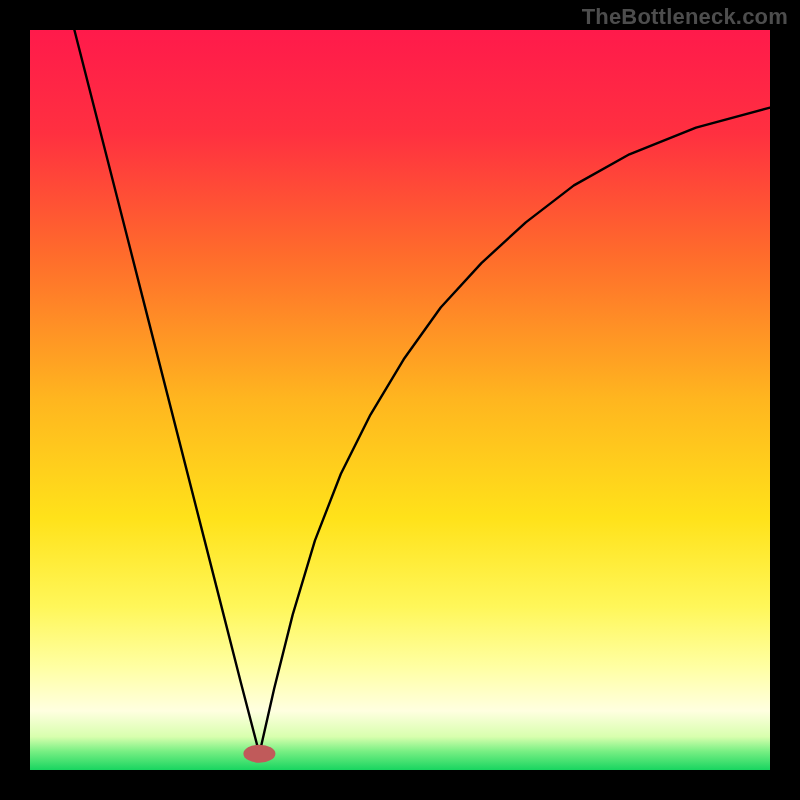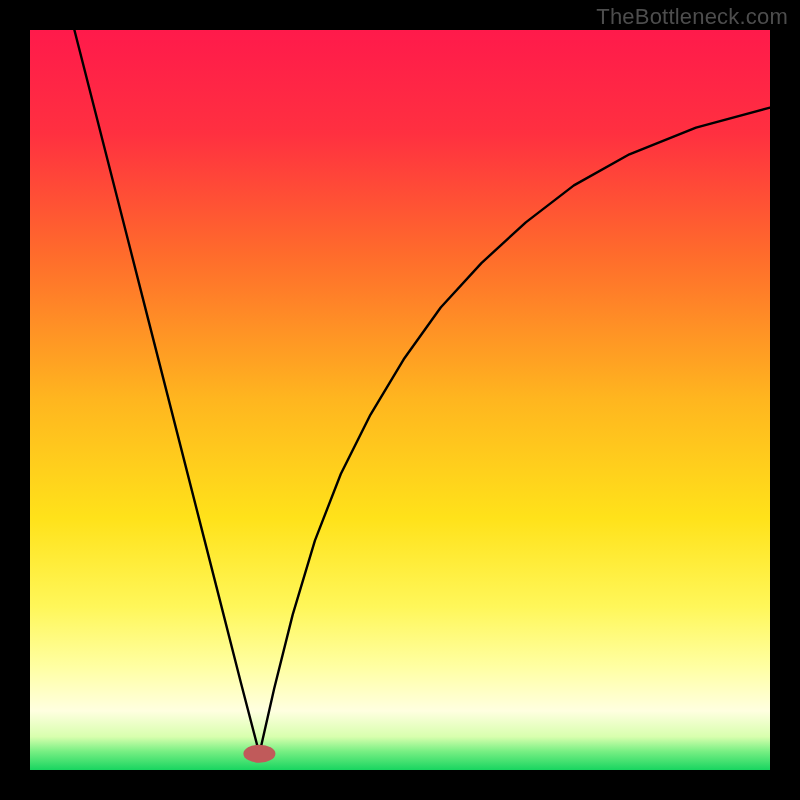--- a/index.html
+++ b/index.html
@@ -18,21 +18,21 @@
     width: 800px;
     height: 800px;
     background: #000000;
   }
   .watermark {
     position: absolute;
     top: 4px;
     right: 12px;
     color: #4d4d4d;
     font-size: 22px;
-    font-weight: 400;
+    font-weight: 700;
     letter-spacing: 0.2px;
     user-select: none;
   }
   svg {
     position: absolute;
     left: 0;
     top: 0;
   }
 </style>
 </head>

